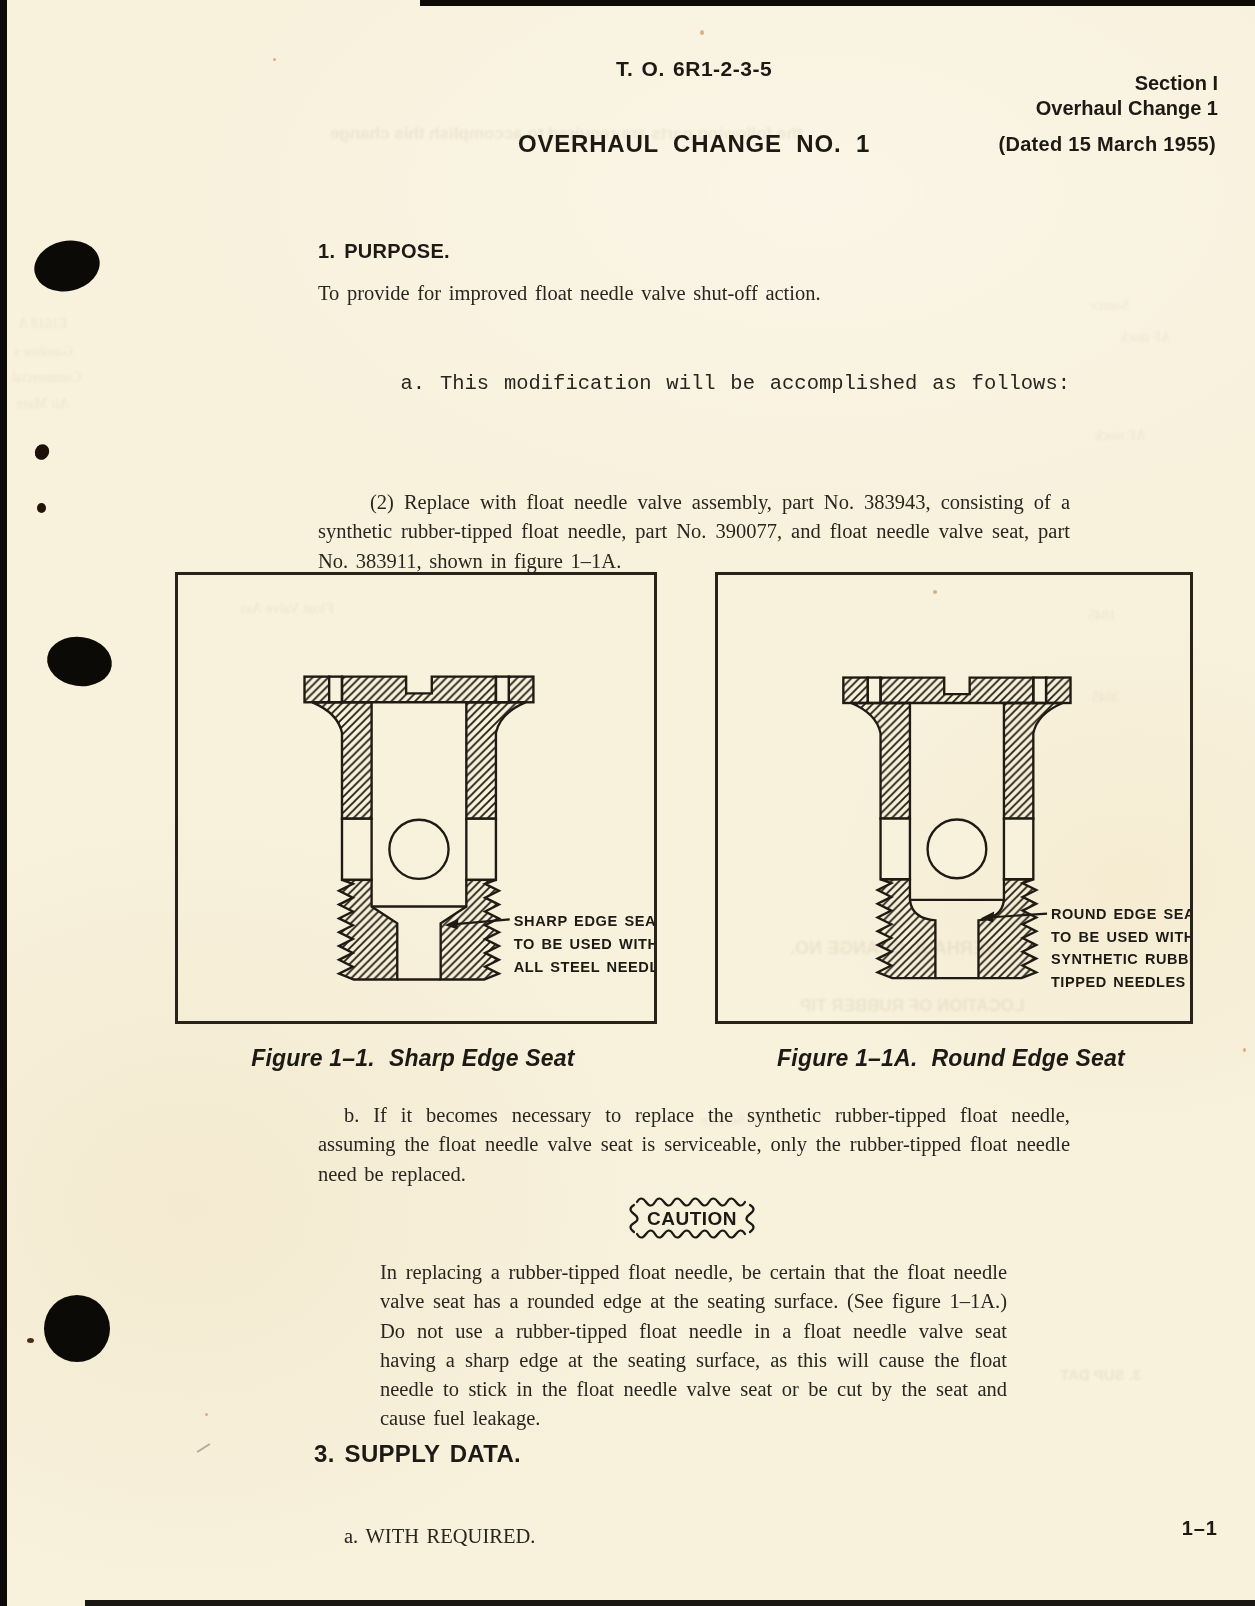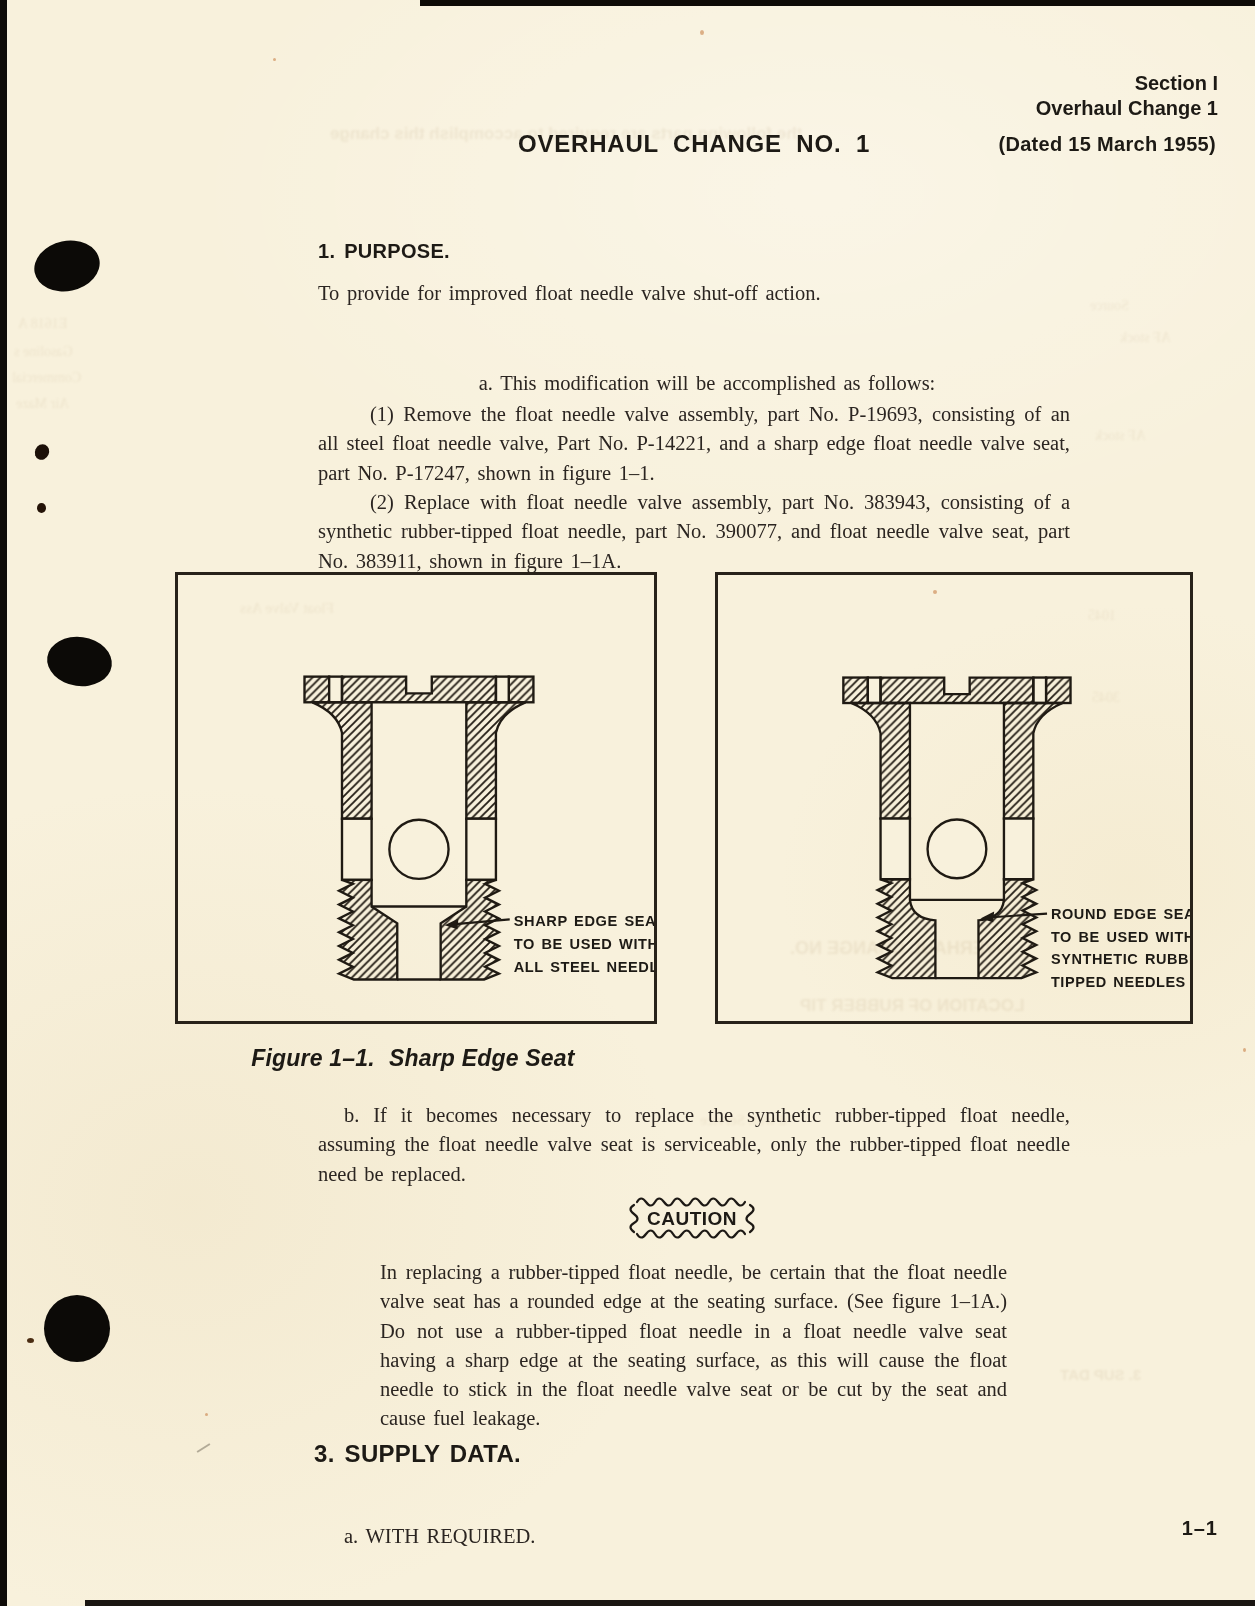--- a/index.html
+++ b/index.html
@@ -62,33 +62,33 @@
   <div class="abs bleed serifed" style="left:1120px;top:330px;font-size:14px;">AF stock</div>
   <div class="abs bleed serifed" style="left:1095px;top:428px;font-size:14px;">AF stock</div>
   <div class="abs bleed serifed" style="left:1088px;top:608px;font-size:14px;">1045</div>
   <div class="abs bleed serifed" style="left:1092px;top:690px;font-size:14px;">3045</div>
   <div class="abs bleed" style="left:790px;top:938px;font-size:18px;">OVERHAUL CHANGE NO.</div>
   <div class="abs bleed" style="left:800px;top:996px;font-size:17px;">LOCATION OF RUBBER TIP</div>
   <div class="abs bleed serifed" style="left:240px;top:600px;font-size:15px;">Float Valve Ass</div>
   <div class="abs bleed serifed" style="left:700px;top:1112px;font-size:15px;">d with Service</div>
   <div class="abs bleed" style="left:1060px;top:1366px;font-size:15px;">3. SUP DAT</div>
 
+  <div class="abs sans hbold" style="left:318px;top:57px;width:752px;text-align:center;font-size:21px;letter-spacing:.5px;word-spacing:2px;">T. O. 6R1-2-3-5</div>
   <div class="abs sans hbold" style="right:37px;top:55px;text-align:right;font-size:20px;line-height:25px;margin-top:16px;">
     <div>Section I</div>
     <div>Overhaul Change 1</div>
   </div>
 
   <div class="abs sans hbold" style="left:318px;top:130px;width:752px;text-align:center;font-size:24px;letter-spacing:.8px;word-spacing:7px;">OVERHAUL CHANGE NO. 1</div>
   <div class="abs sans hbold" style="right:39px;top:133px;font-size:20px;letter-spacing:.3px;">(Dated 15 March 1955)</div>
 
   <div class="abs sans hbold" style="left:318px;top:240px;font-size:20px;letter-spacing:.3px;word-spacing:3px;">1. PURPOSE.</div>
   <div class="abs body-text" style="left:318px;top:279px;width:752px;text-align:left;">To provide for improved float needle valve shut-off action.</div>
 
-  <div class="abs body-text" style="left:318px;top:369px;width:752px;text-align:center;text-indent:26px;">a. This modification will be accomplished as follows:</div>
-  <div class="abs body-text indent2" style="left:318px;top:400px;width:752px;">(1) Remove the float needle valve assembly, part No. P-19693, consisting of an all steel float needle valve, Part No. P-14221, and a sharp edge float needle valve seat, part No. P-17247, shown in figure 1–1.</div>
+  <div class="abs body-text" style="left:318px;top:369px;width:752px;text-align:right;text-indent:26px;font-family:Liberation Mono, monospace;">a. This modification will be accomplished as follows:</div>
   <div class="abs body-text indent2" style="left:318px;top:488px;width:752px;">(2) Replace with float needle valve assembly, part No. 383943, consisting of a synthetic rubber-tipped float needle, part No. 390077, and float needle valve seat, part No. 383911, shown in figure 1–1A.</div>
 
   <div class="abs figure-box" style="left:175px;top:572px;width:476px;height:446px;">
     <svg width="100%" height="100%" viewBox="0 0 482 452">
       <defs>
         <pattern id="hx" patternUnits="userSpaceOnUse" width="8" height="8">
           <path d="M-2,2 l4,-4 M0,8 l8,-8 M6,10 l4,-4" stroke="#231d15" stroke-width="1.9" fill="none"></path>
         </pattern>
       </defs>
       <g stroke="#1f1a13" stroke-width="2.4" fill="url(#hx)">
@@ -155,20 +155,23 @@
         <text x="340" y="373">TO BE USED WITH</text>
         <text x="340" y="396">SYNTHETIC RUBBER</text>
         <text x="340" y="419">TIPPED NEEDLES</text>
       </g>
     </svg>
   </div>
 
   <div class="abs sans caption" style="left:175px;top:1045px;width:476px;text-align:center;">
     <span class="cap-num">Figure 1–1.</span><span>Sharp Edge Seat</span>
   </div>
+  <div class="abs sans caption" style="left:715px;top:1045px;width:472px;text-align:center;">
+    <span class="cap-num">Figure 1–1A.</span><span>Round Edge Seat</span>
+  </div>
 
   <div class="abs body-text indent1" style="left:318px;top:1101px;width:752px;">b. If it becomes necessary to replace the synthetic rubber-tipped float needle, assuming the float needle valve seat is serviceable, only the rubber-tipped float needle need be replaced.</div>
 
   <div class="abs" style="left:627px;top:1195px;width:130px;height:46px;">
     <svg width="130" height="46" viewBox="0 0 130 46">
       <g stroke="#1d1915" stroke-width="2.2" fill="none" stroke-linecap="round">
         <path d="M10,7 q4,-7 9,0 t9,0 t9,0 t9,0 t9,0 t9,0 t9,0 t9,0 t9,0 t9,0 t9,0 t9,0"></path>
         <path d="M10,39 q4,7 9,0 t9,0 t9,0 t9,0 t9,0 t9,0 t9,0 t9,0 t9,0 t9,0 t9,0 t9,0"></path>
         <path d="M7,10 q-7,4 0,9 t0,9 t0,9"></path>
         <path d="M123,10 q7,4 0,9 t0,9 t0,9"></path>

